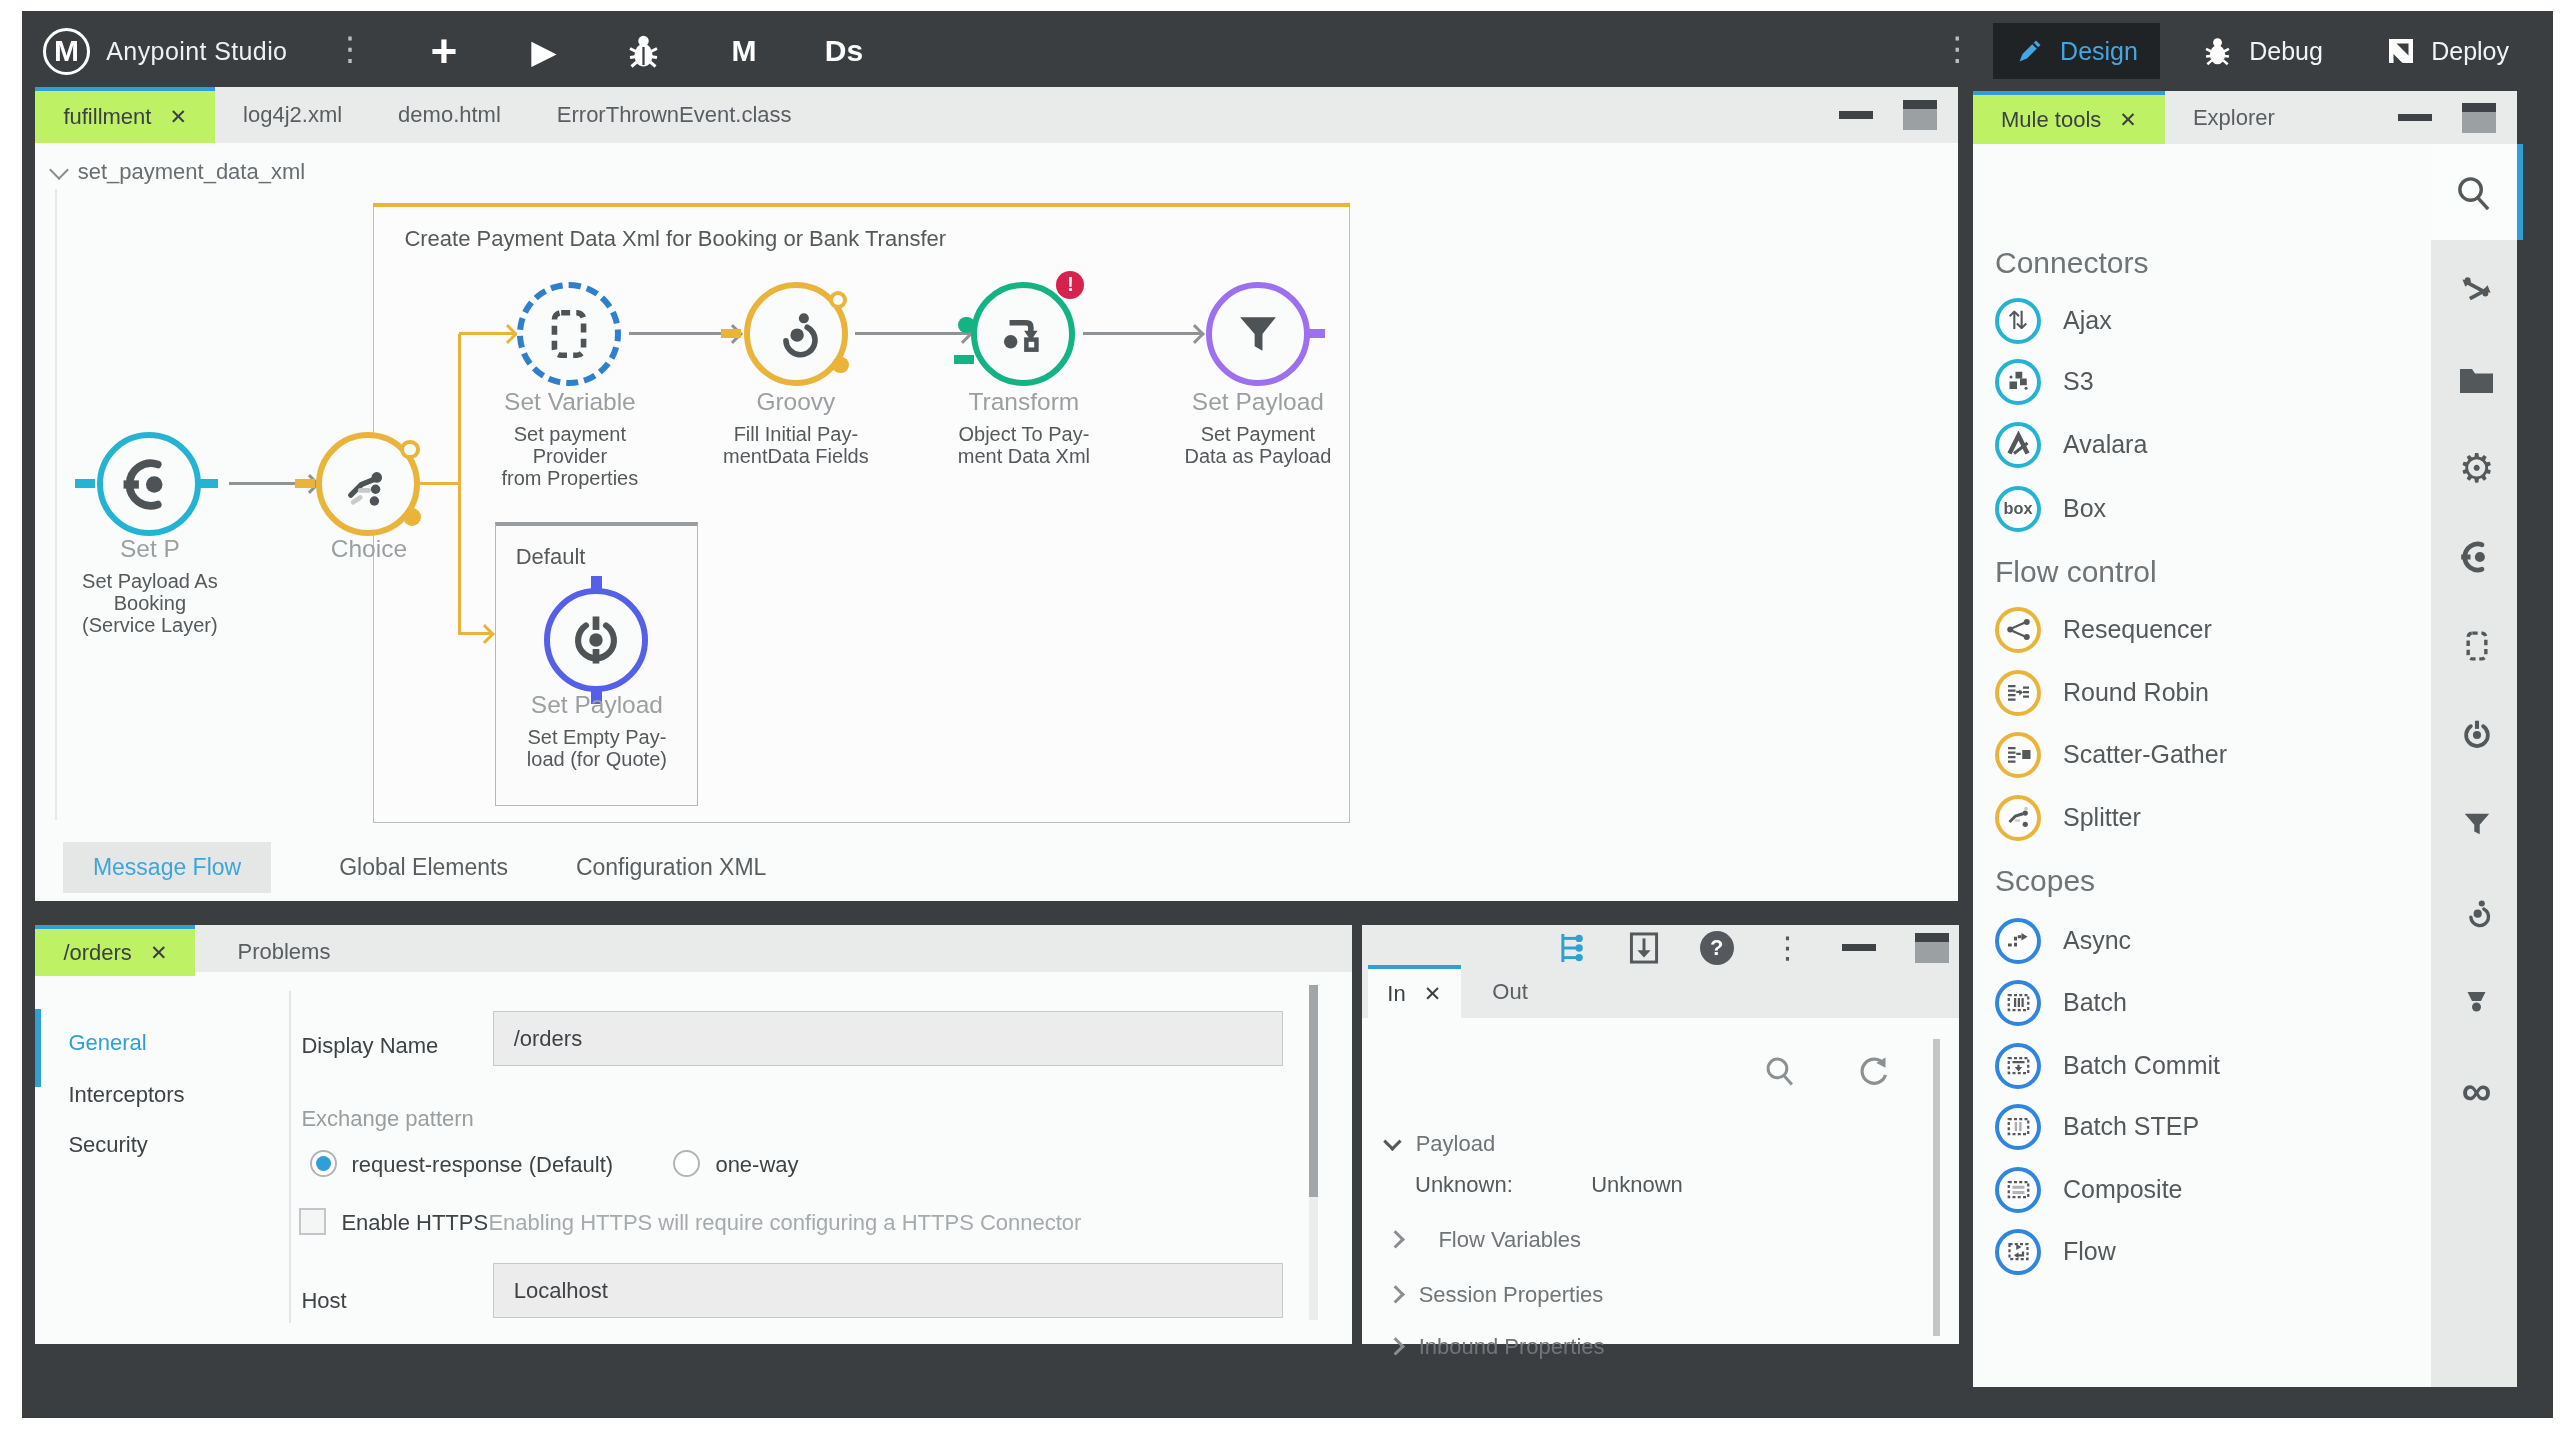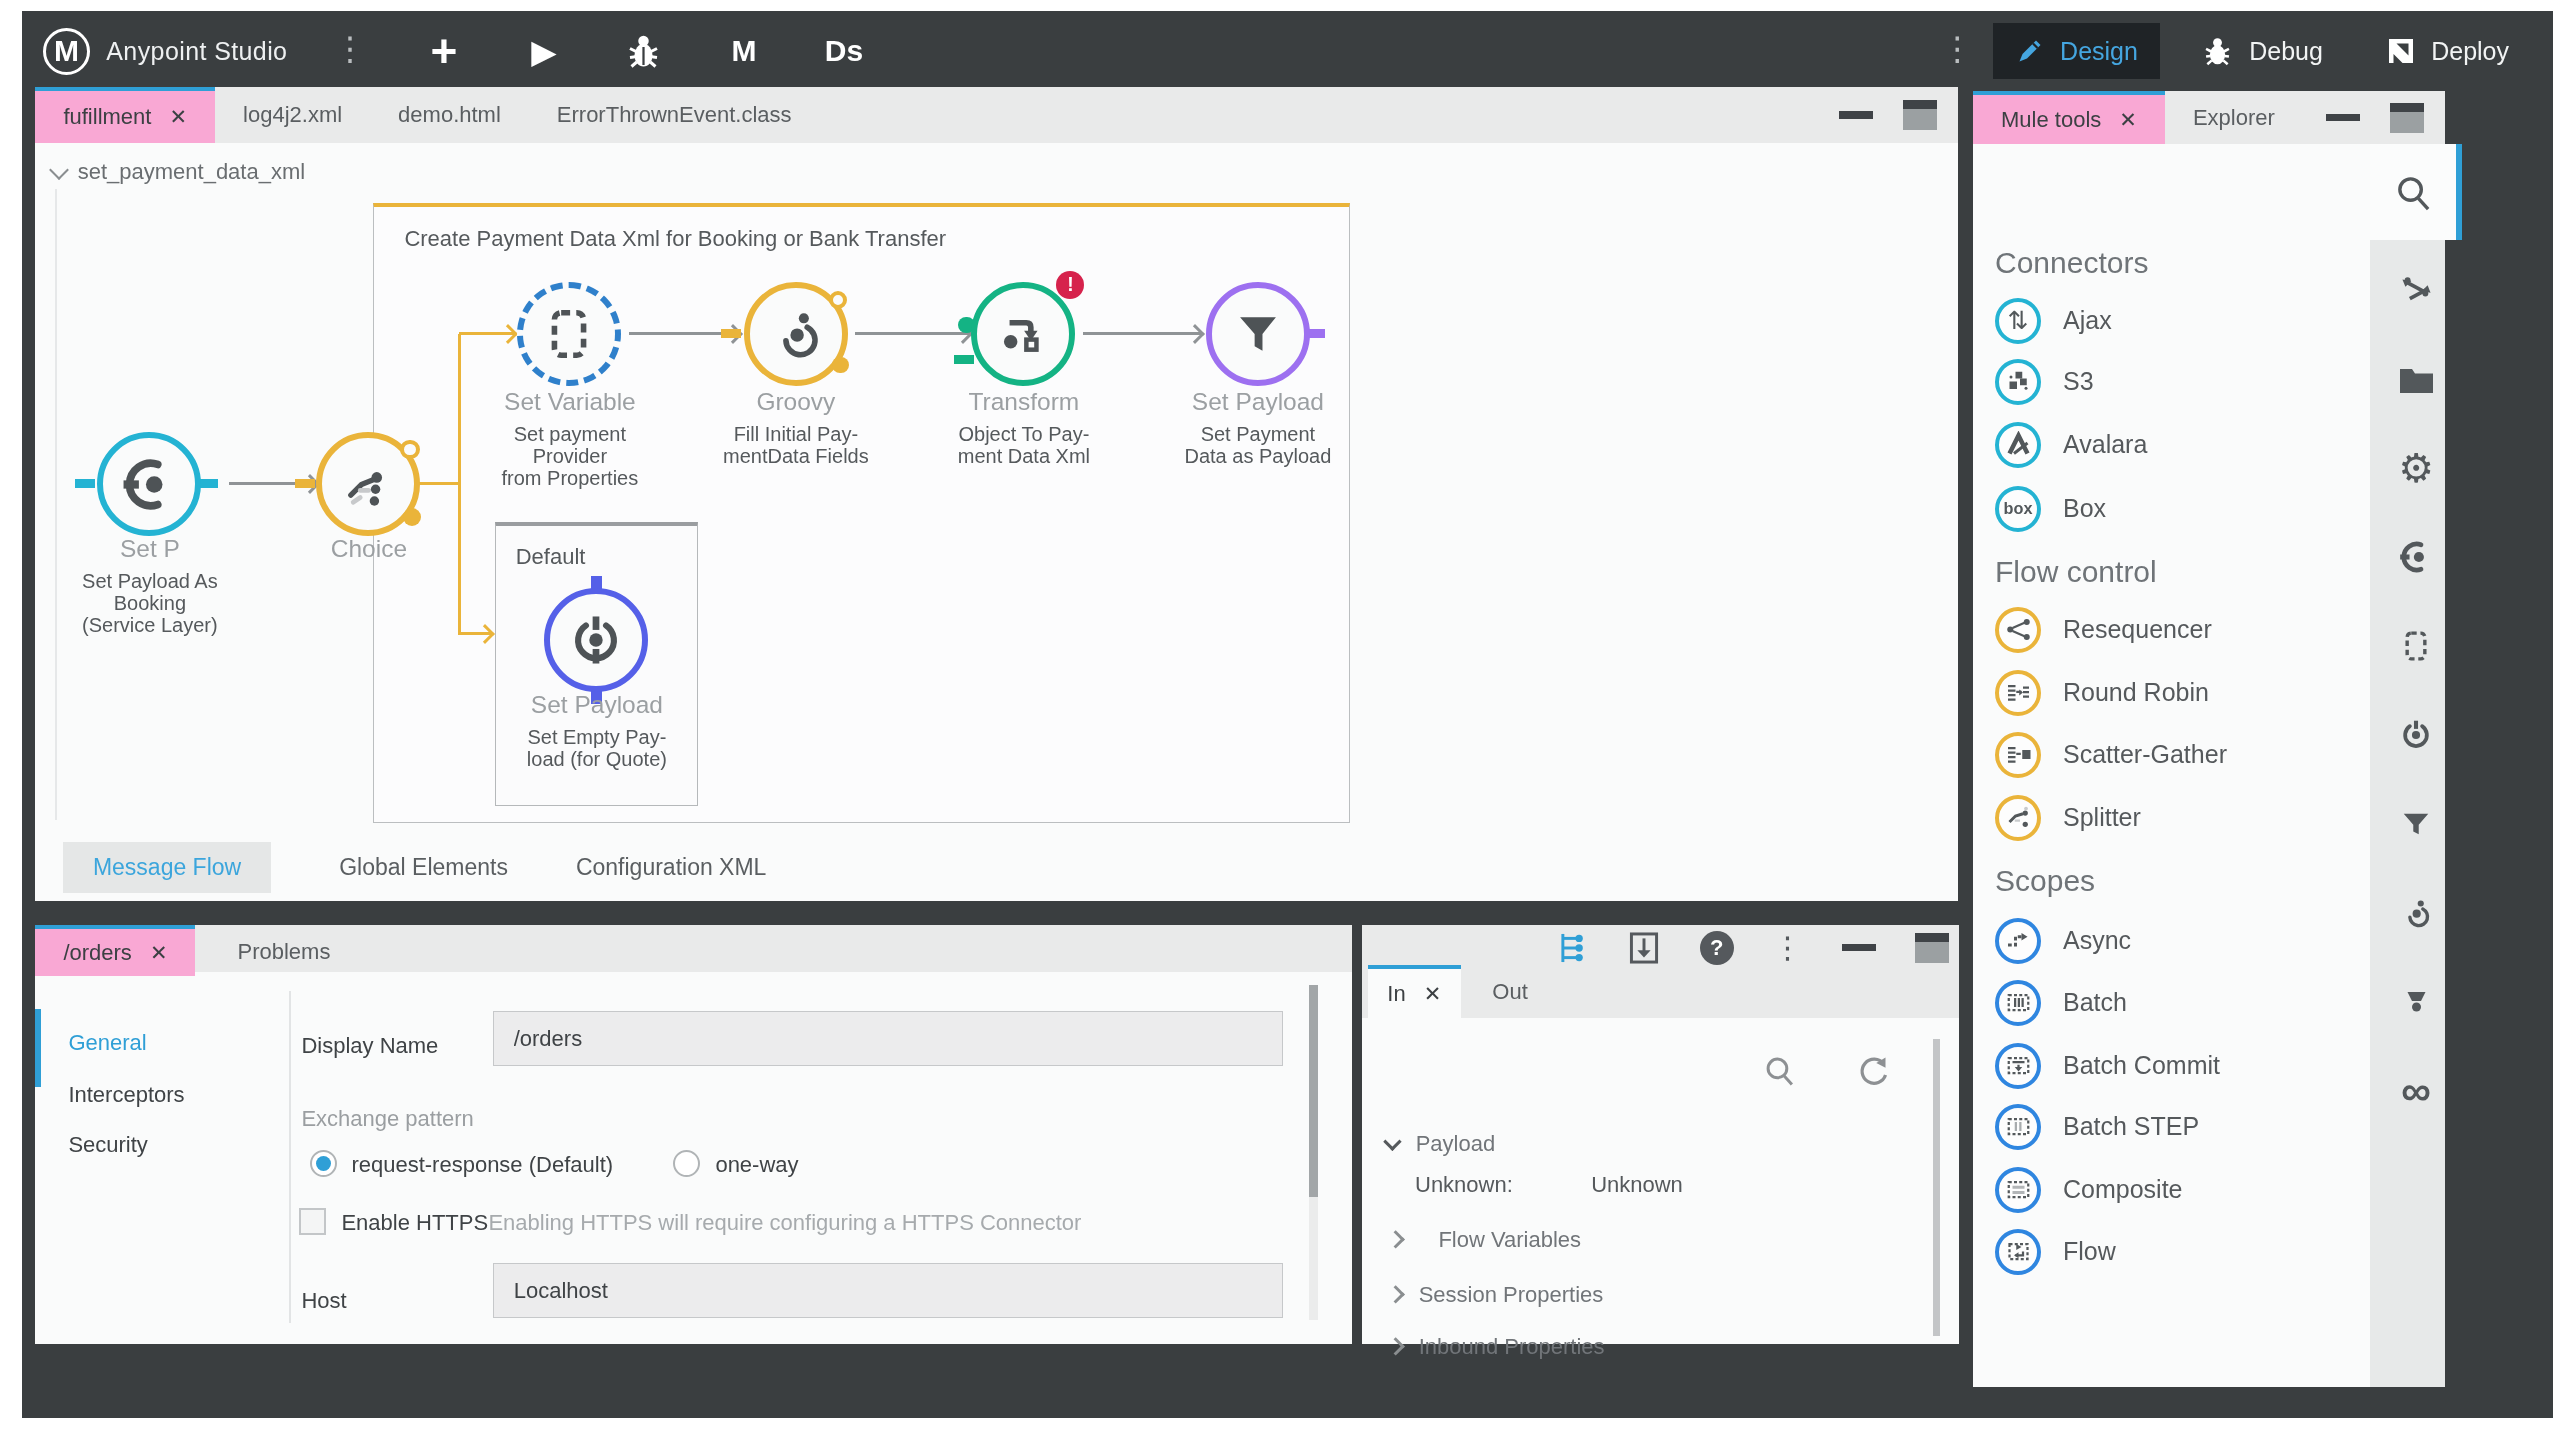--- a/index.html
+++ b/index.html
@@ -15,21 +15,21 @@
   .plus{font-size:46px;font-weight:bold;line-height:33px;}
   .play{font-size:33px;}
   .mono{font-size:30px;font-weight:bold;}
   .tb-right{margin-left:auto;display:flex;align-items:center;margin-right:22px;}
   .modebtn{display:flex;align-items:center;gap:15px;font-size:25px;padding:13.4px 22px;margin-left:19.3px;color:#f2f4f4;}
   .modebtn.active{background:#1f2326;color:#45a6e0;}
 
   
   .tabstrip{position:absolute;background:#e9eaea;display:flex;align-items:stretch;}
   .tab{display:flex;align-items:center;padding:0 28px;font-size:22px;color:#5a5e61;}
-  .tab.active{background:#f9a8d4;border-top:4.5px solid #2f9fd6;color:#3c4043;}
+  .tab.active{background:#bef264;border-top:4.5px solid #2f9fd6;color:#3c4043;}
   .x{margin-left:18px;font-size:21px;color:#3c4043;}
   .winctl{margin-left:auto;display:flex;align-items:center;gap:30px;padding-right:21px;}
   .win-min{width:34px;height:7.4px;background:#3f4347;}
   .win-restore{width:34px;height:21px;background:#9ba0a2;border-top:9px solid #3f4347;}
 
   .editor-tabstrip{left:13.4px;top:76px;width:1923px;height:56px;}
 
   
   .canvas{position:absolute;left:13.4px;top:132px;width:1923px;height:758px;background:#fafbfb;}
   .flowlabel{position:absolute;left:16.3px;top:16.3px;font-size:22px;color:#6a6e71;display:flex;gap:12px;align-items:center;}
@@ -81,21 +81,21 @@
   .br-tab.active{background:#fafbfb;border-top:4.5px solid #2f9fd6;color:#3c4043;padding:0 19.3px;}
   .br-content{position:absolute;left:0;top:93px;width:100%;height:326px;}
   .treerow{position:absolute;font-size:22px;color:#717579;display:flex;align-items:center;gap:16.3px;}
   .treerow .val{color:#55595c;}
   .chev-r{width:10.4px;height:10.4px;border-top:3px solid #8a8e90;border-right:3px solid #8a8e90;transform:rotate(45deg);}
   .chev-d{width:10.4px;height:10.4px;border-left:3px solid #55595c;border-bottom:3px solid #55595c;transform:rotate(-45deg);margin-top:-4.5px;}
   .helpcircle{width:34px;height:34px;border-radius:50%;background:#55595d;color:#fff;font-size:22px;font-weight:bold;display:flex;align-items:center;justify-content:center;}
   .kebab{font-size:30px;color:#55595d;}
 
   
-  .sidebar{position:absolute;left:1951px;top:80px;width:472px;height:1296px;}
+  .sidebar{position:absolute;left:1951px;top:80px;width:544px;height:1296px;}
   .sb-tabs{position:absolute;left:0;top:0;width:100%;height:53px;background:#e9eaea;display:flex;}
   .sb-body{position:absolute;left:0;top:53px;width:100%;height:1243px;display:flex;}
   .sb-list{position:relative;width:488px;height:100%;background:#fafbfb;}
   .sb-strip{position:relative;width:92px;height:100%;background:#e7e9e9;}
   .searchbox{position:absolute;left:22px;top:15px;width:438px;height:56px;background:#fbfcfc;border:1.5px solid #c9cbcd;box-sizing:border-box;font-size:22px;color:#3f4346;padding:0 18px;font-family:"Liberation Sans",sans-serif;}
   .p-header{position:absolute;left:22px;font-size:30px;color:#6f7478;}
   .p-item{position:absolute;left:22px;display:flex;align-items:center;gap:22px;height:47px;}
   .p-circ{width:46px;height:46px;border-radius:50%;border:4.5px solid;box-sizing:border-box;display:flex;align-items:center;justify-content:center;background:#fdfdfd;overflow:hidden;}
   .p-circ.cyan{border-color:#24b3d3;}
   .p-circ.yellow{border-color:#eab43a;}

